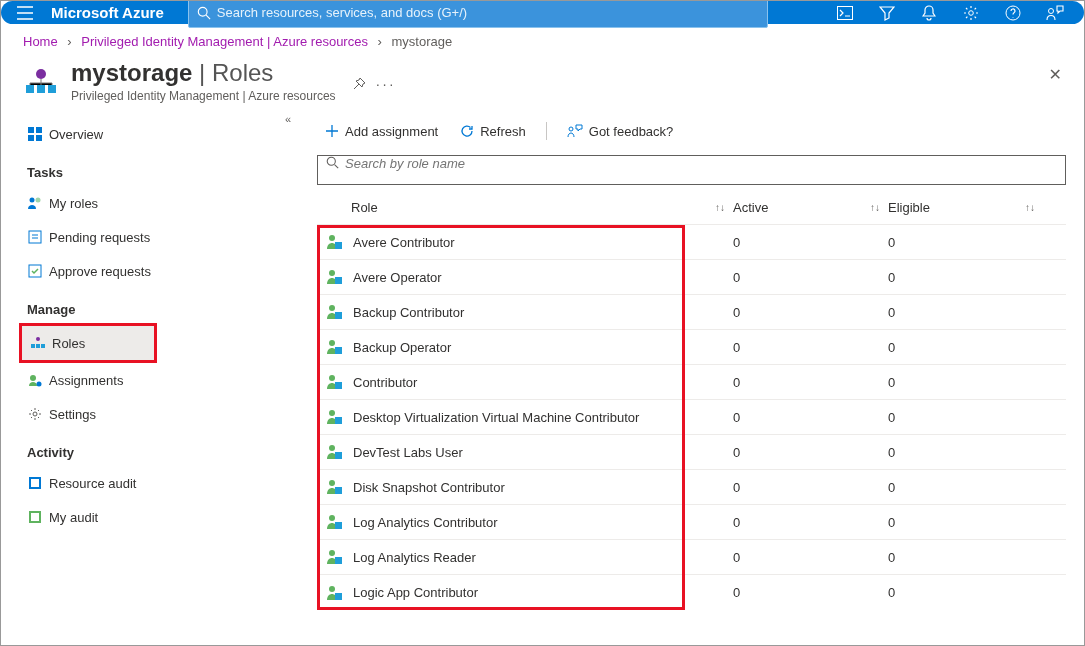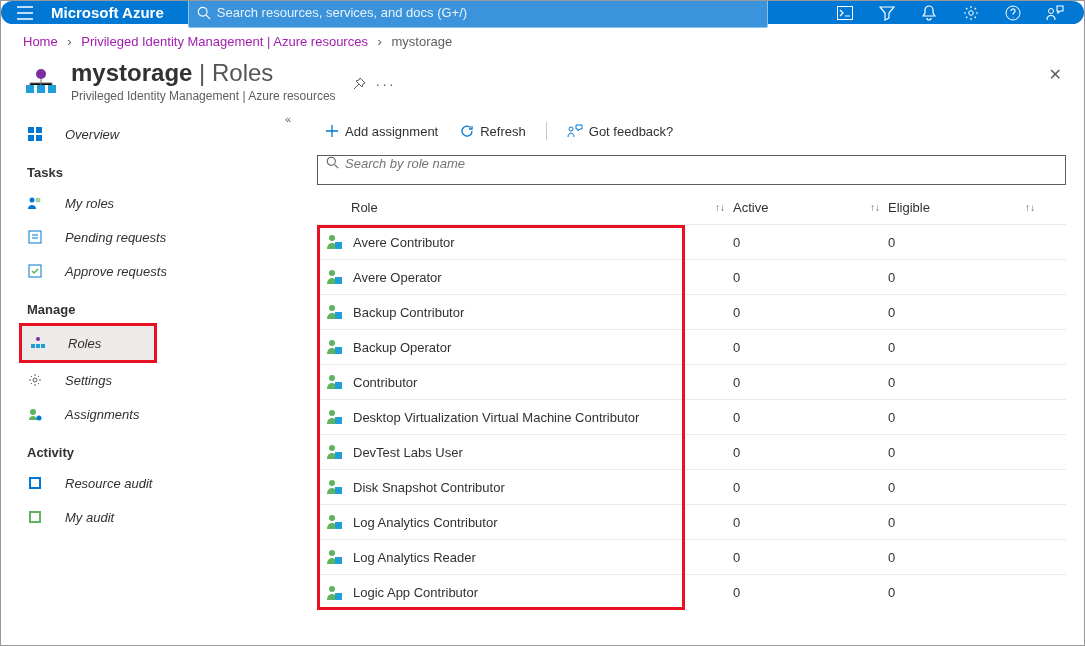--- a/index.html
+++ b/index.html
@@ -27,21 +27,21 @@
 .page-title { font-size: 24px; font-weight: 600; color: #323130; }
 .page-title .light { font-weight: 400; color: #555; }
 .page-sub { font-size: 12px; color: #605e5c; margin-top: 2px; }
 .title-actions { display: flex; align-items: center; margin-left: 16px; margin-top: 6px; gap: 10px; color: #605e5c; }
 .close-x { position: absolute; right: 22px; top: 6px; font-size: 16px; cursor: pointer; color: #605e5c; }
 
 
 .content { display: flex; height: calc(646px - 40px - 38px - 60px); }
 .sidebar { width: 300px; padding: 4px 0 0 18px; position: relative; border-right: none; }
 .collapse-caret { position: absolute; right: 10px; top: 0; color: #605e5c; font-size: 11px; cursor: pointer; }
-.nav-item { display: flex; align-items: center; height: 34px; padding: 0 8px; cursor: pointer; font-size: 13px; color: #323130; gap: 22px; font-style: italic; }
+.nav-item { display: flex; align-items: center; height: 34px; padding: 0 8px; cursor: pointer; font-size: 13px; color: #323130; gap: 6px; }
 .nav-item.active { background: #edebe9; }
 .nav-section { font-weight: 600; font-size: 13px; padding: 14px 8px 6px 8px; color: #323130; }
 .nav-icon { width: 16px; height: 16px; flex-shrink: 0; display: inline-flex; align-items: center; justify-content: center; }
 .red-box { border: 3px solid #e81123; margin-right: 144px; }
 
 .main { flex: 1; padding: 0 18px 0 16px; overflow: hidden; }
 .toolbar { display: flex; align-items: center; height: 36px; gap: 6px; margin-bottom: 6px; }
 .tool-btn { display: flex; align-items: center; gap: 6px; padding: 4px 8px; cursor: pointer; font-size: 13px; color: #323130; }
 .tool-sep { width: 1px; height: 18px; background: #c8c6c4; margin: 0 6px; }
 
@@ -210,35 +210,35 @@
               <rect x="6" y="8" width="4" height="4" fill="#1f9ed9"></rect>
               <rect x="11" y="8" width="4" height="4" fill="#1f9ed9"></rect>
             </svg>
           </span>
         <span>Roles</span>
       </div>
     </div>
     <div class="nav-item">
       <span class="nav-icon">
           <svg width="14" height="14" viewBox="0 0 14 14">
-            <circle cx="7" cy="7" r="2" stroke="#605e5c" fill="none"></circle>
-            <path d="M7 1v2M7 11v2M1 7h2M11 7h2M3 3l1 1M10 10l1 1M11 3l-1 1M4 10l-1 1" stroke="#605e5c"></path>
-          </svg>
-        </span>
-      <span>Settings</span>
-    </div>
-    <div class="nav-item">
-      <span class="nav-icon">
-          <svg width="14" height="14" viewBox="0 0 14 14">
             <circle cx="5" cy="5" r="3" fill="#5fb35f"></circle>
             <path d="M1 13c0-3 2-4 4-4s4 1 4 4" fill="#5fb35f"></path>
             <circle cx="11" cy="11" r="2.5" fill="#0078d4"></circle>
           </svg>
         </span>
       <span>Assignments</span>
+    </div>
+    <div class="nav-item">
+      <span class="nav-icon">
+          <svg width="14" height="14" viewBox="0 0 14 14">
+            <circle cx="7" cy="7" r="2" stroke="#605e5c" fill="none"></circle>
+            <path d="M7 1v2M7 11v2M1 7h2M11 7h2M3 3l1 1M10 10l1 1M11 3l-1 1M4 10l-1 1" stroke="#605e5c"></path>
+          </svg>
+        </span>
+      <span>Settings</span>
     </div>
 
     <div class="nav-section">Activity</div>
     <div class="nav-item">
       <span class="nav-icon">
           <svg width="14" height="14" viewBox="0 0 14 14">
             <rect x="1" y="1" width="12" height="12" fill="#0078d4"></rect>
             <rect x="3" y="3" width="8" height="8" fill="#fff"></rect>
           </svg>
         </span>

